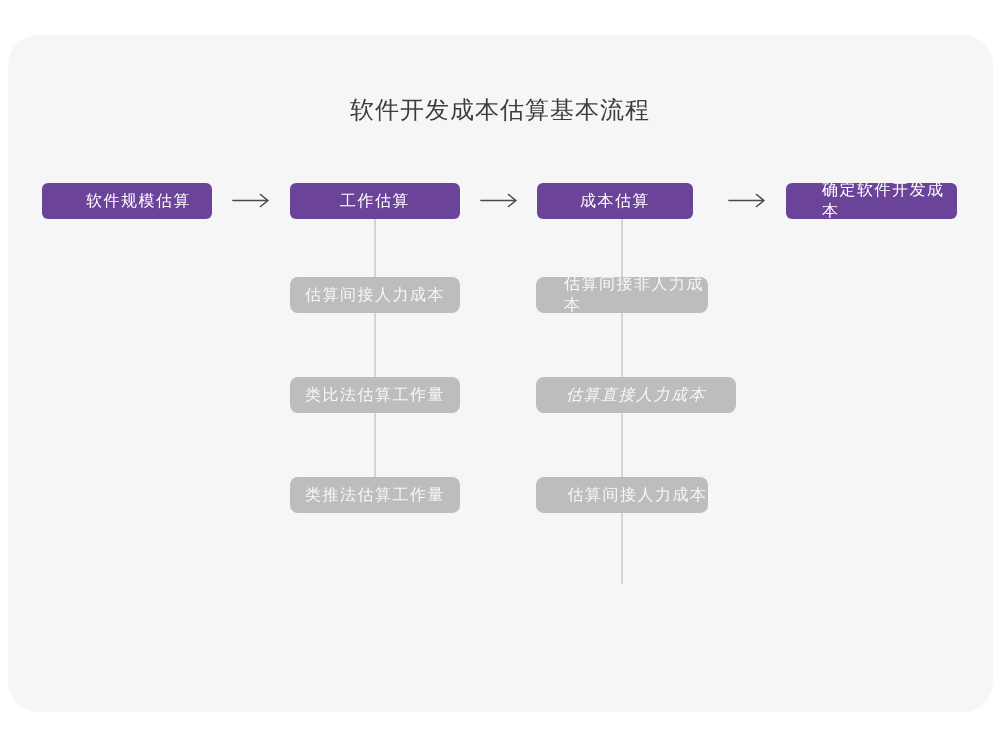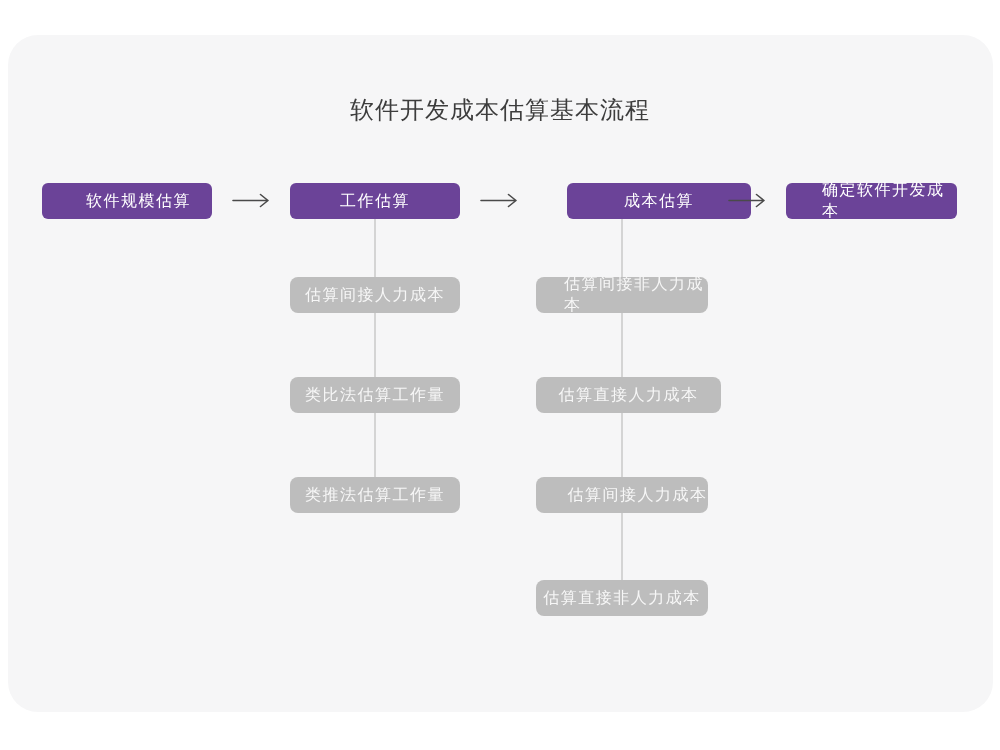--- a/index.html
+++ b/index.html
@@ -81,35 +81,34 @@
 
   <div class="card"></div>
 
   <div class="title">软件开发成本估算基本流程</div>
 
   <div class="vline" style="left:374px; top:219px; height:262px;"></div>
   <div class="vline" style="left:621px; top:219px; height:365px;"></div>
 
   <div class="pbox" style="left:42px; width:170px;padding-left:23px;">软件规模估算</div>
   <div class="pbox" style="left:290px; width:170px;">工作估算</div>
-  <div class="pbox" style="left:567px; width:184px;">成本估算</div>
+  <div class="pbox" style="left:537px; width:156px;">成本估算</div>
   <div class="pbox" style="left:786px; width:171px;padding-left:36px;">确定软件开发成本</div>
 
   <svg class="arrow" style="left:232px; top:192px;" width="40" height="17" viewBox="0 0 40 17">
     <path d="M1 8.5 H35 M28.5 2.5 L36 8.5 L28.5 14.5" stroke="#4a4a4a" stroke-width="1.6" fill="none" stroke-linecap="round" stroke-linejoin="round"></path>
   </svg>
   <svg class="arrow" style="left:480px; top:192px;" width="40" height="17" viewBox="0 0 40 17">
     <path d="M1 8.5 H35 M28.5 2.5 L36 8.5 L28.5 14.5" stroke="#4a4a4a" stroke-width="1.6" fill="none" stroke-linecap="round" stroke-linejoin="round"></path>
   </svg>
   <svg class="arrow" style="left:728px; top:192px;" width="40" height="17" viewBox="0 0 40 17">
     <path d="M1 8.5 H35 M28.5 2.5 L36 8.5 L28.5 14.5" stroke="#4a4a4a" stroke-width="1.6" fill="none" stroke-linecap="round" stroke-linejoin="round"></path>
   </svg>
 
   <div class="gbox" style="left:290px; top:277px; width:170px;">估算间接人力成本</div>
   <div class="gbox" style="left:290px; top:377px; width:170px;">类比法估算工作量</div>
   <div class="gbox" style="left:290px; top:477px; width:170px;">类推法估算工作量</div>
 
   <div class="gbox" style="left:536px; top:277px; width:172px;padding-left:28px;">估算间接非人力成本</div>
-  <div class="gbox" style="left:536px; top:377px; width:185px;">估算直接人力成本</div>
+  <div class="gbox" style="left:536px; top:377px; width:200px;font-style:italic;">估算直接人力成本</div>
   <div class="gbox" style="left:536px; top:477px; width:172px;padding-left:31px;">估算间接人力成本</div>
-  <div class="gbox" style="left:536px; top:580px; width:172px;">估算直接非人力成本</div>
 
 </div>
 
 </body></html>

